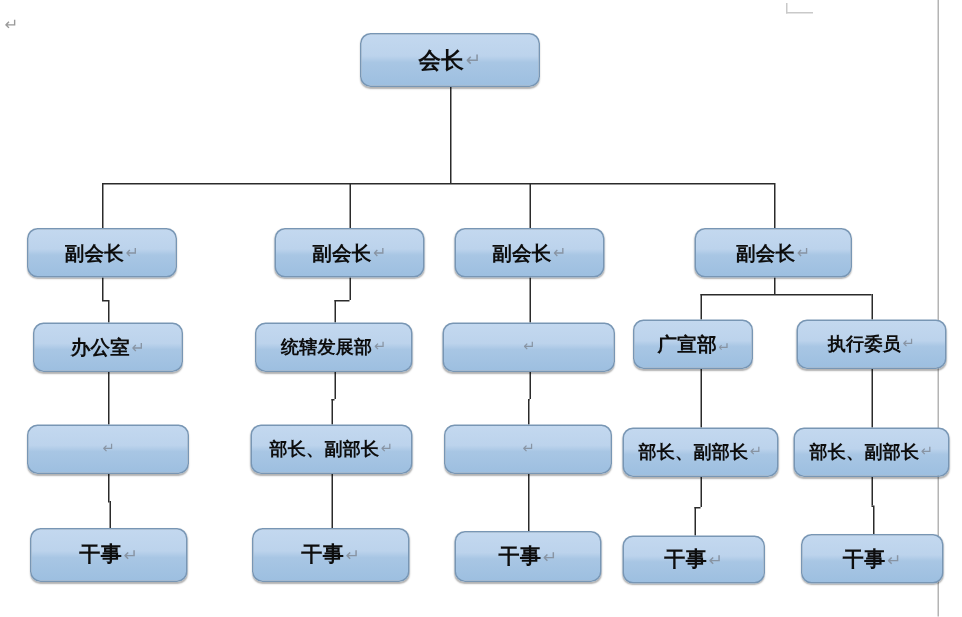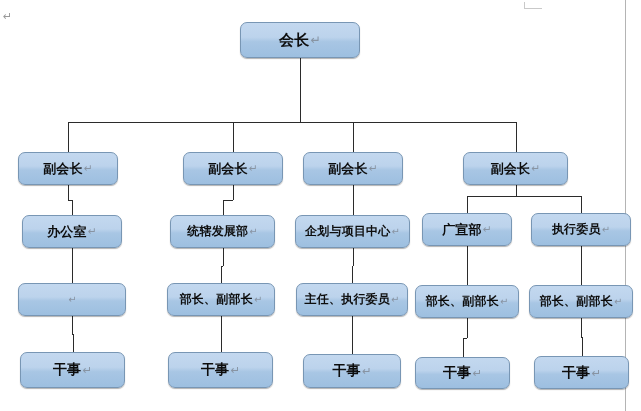--- a/index.html
+++ b/index.html
@@ -148,40 +148,38 @@
       </div>
       <div class="node" style="left: 22px; top: 215px; width: 100px; height: 33px; font-size: 13px; justify-content: center;">
         <span class="label">办公室</span>
         <span class="ret">↵</span>
       </div>
       <div class="node" style="left: 170px; top: 215px; width: 105px; height: 33px; font-size: 12px;">
         <span class="label">统辖发展部</span>
         <span class="ret">↵</span>
       </div>
       <div class="node" style="left: 295px; top: 215px; width: 115px; height: 33px; font-size: 12px;">
-        <span class="label">企划与项目中心</span>
-        <span class="ret">↵</span>
-      </div>
-      <div class="node" style="left: 422px; top: 213px; width: 90px; height: 33px; font-size: 13px;">
+        <span class="ret">↵</span>
+      </div>
+      <div class="node" style="left: 422px; top: 213px; width: 80px; height: 33px; font-size: 13px; font-family: Liberation Mono, monospace;">
         <span class="label">广宣部</span>
         <span class="ret">↵</span>
       </div>
       <div class="node" style="left: 531px; top: 213px; width: 100px; height: 33px; font-size: 12px;">
         <span class="label">执行委员</span>
         <span class="ret">↵</span>
       </div>
       <div class="node" style="left: 18px; top: 283px; width: 108px; height: 33px; font-size: 12px;">
         <span class="ret">↵</span>
       </div>
       <div class="node" style="left: 167px; top: 283px; width: 108px; height: 33px; font-size: 12px;">
         <span class="label">部长、副部长</span>
         <span class="ret">↵</span>
       </div>
       <div class="node" style="left: 296px; top: 283px; width: 112px; height: 33px; font-size: 12px;">
-        <span class="label">主任、执行委员</span>
         <span class="ret">↵</span>
       </div>
       <div class="node" style="left: 415px; top: 285px; width: 104px; height: 33px; font-size: 12px;">
         <span class="label">部长、副部长</span>
         <span class="ret">↵</span>
       </div>
       <div class="node" style="left: 529px; top: 285px; width: 104px; height: 33px; font-size: 12px;">
         <span class="label">部长、副部长</span>
         <span class="ret">↵</span>
       </div>

